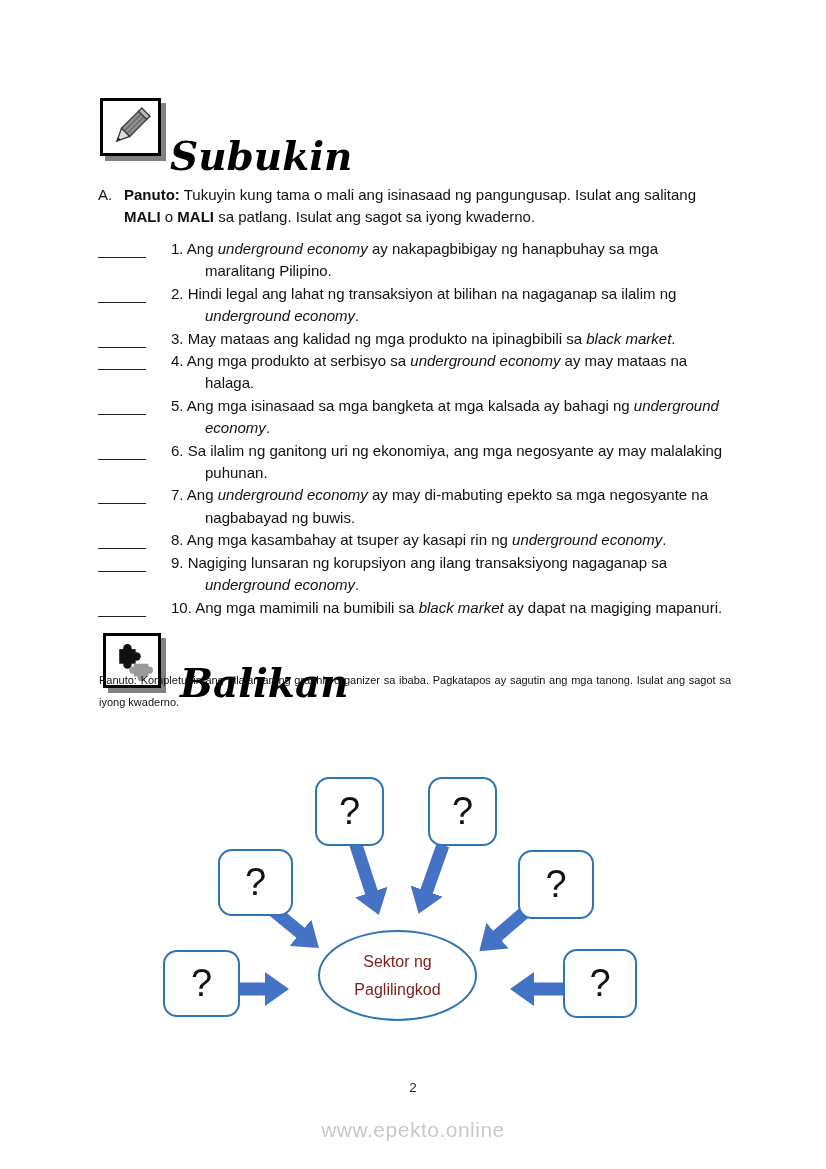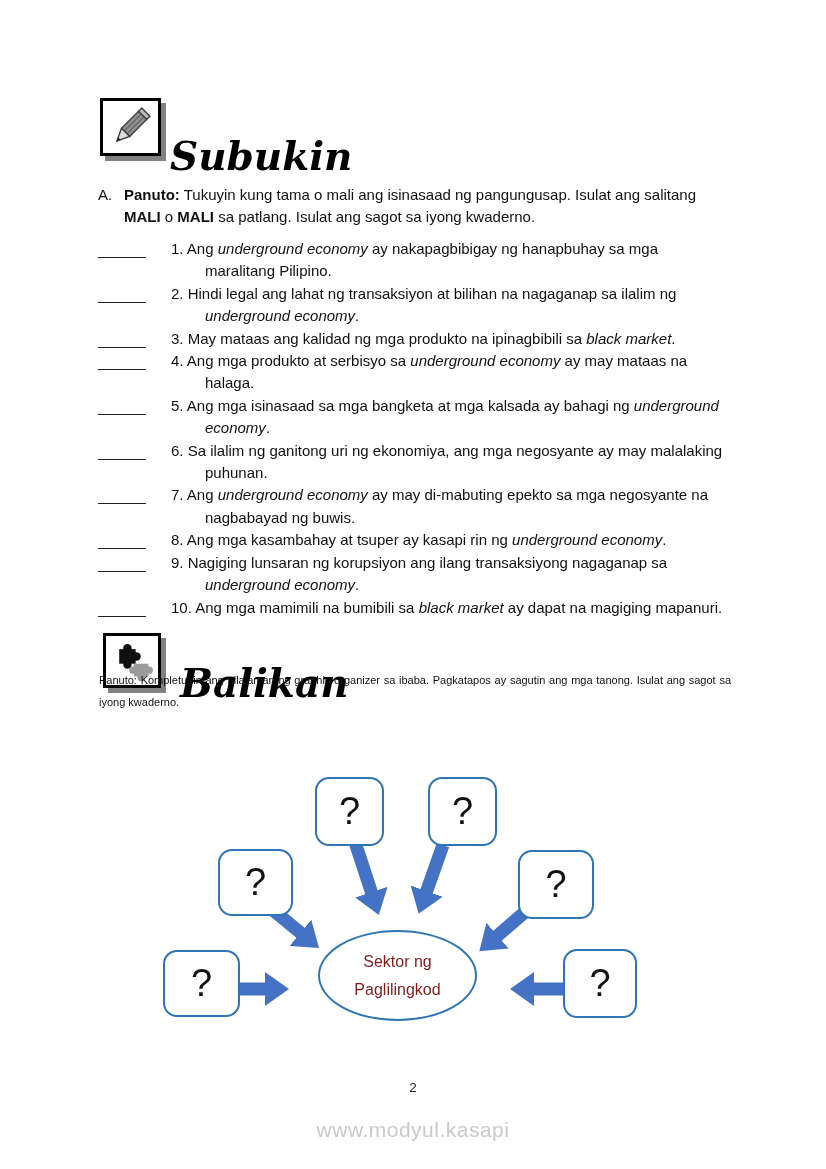--- a/index.html
+++ b/index.html
@@ -183,14 +183,14 @@
         <span>?</span>
       </div>
 
     <div class="ellipse">
       <div>Sektor ng</div>
       <div>Paglilingkod</div>
     </div>
   </div>
 
   <div class="pagenum">2</div>
-  <div class="watermark">www.modyul.kasapi</div>
+  <div class="watermark">www.epekto.online</div>
 </div>
 
 </body></html>

